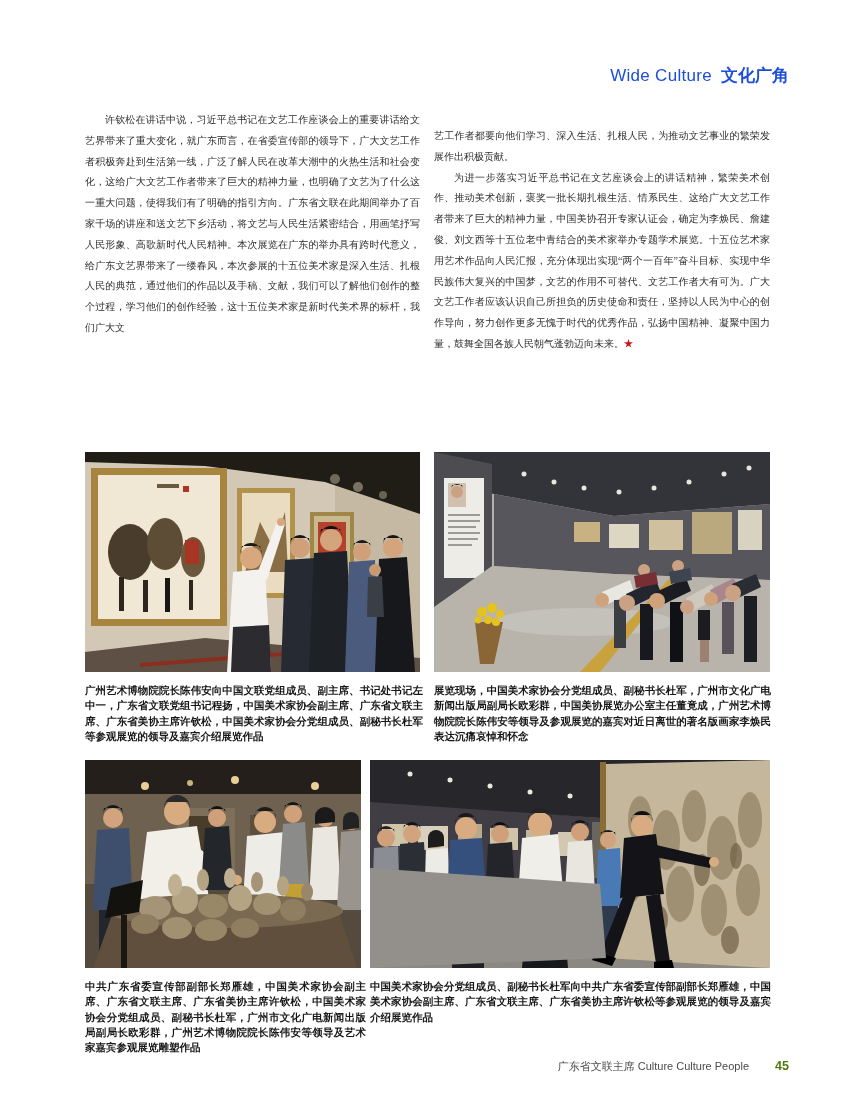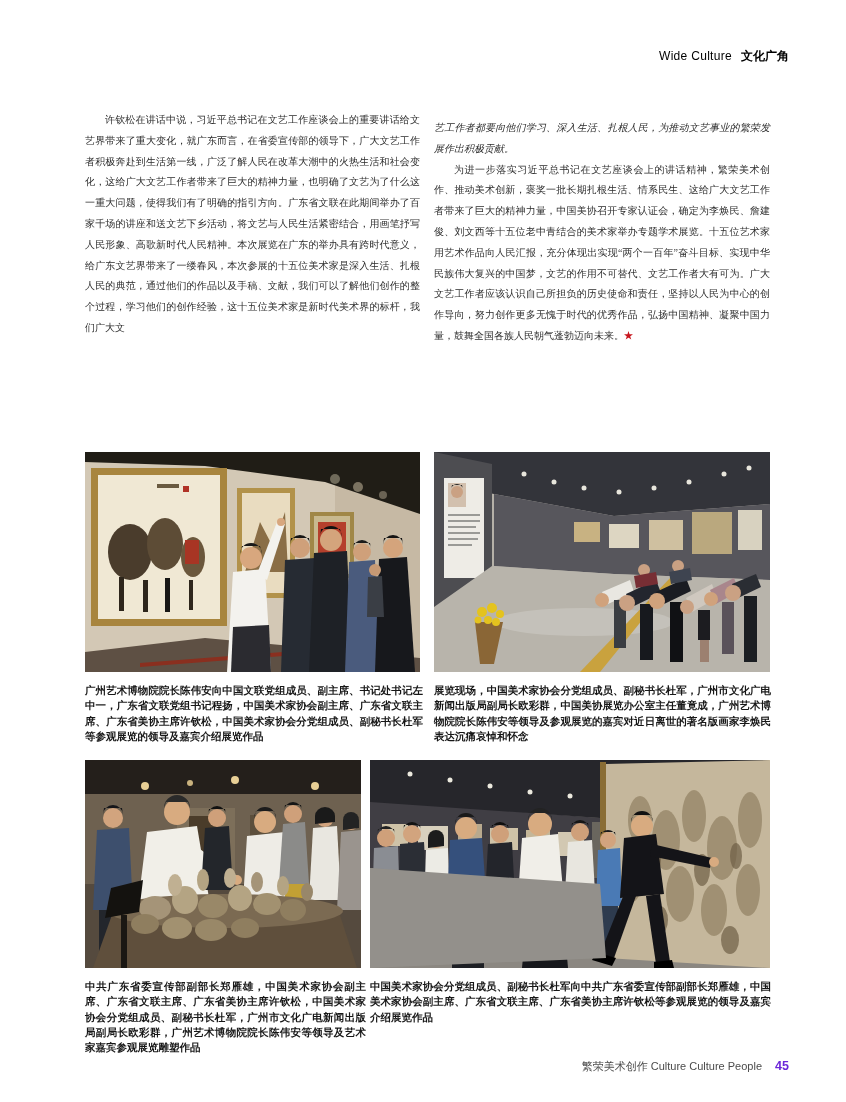--- a/index.html
+++ b/index.html
@@ -1,41 +1,41 @@
 <!DOCTYPE html>
 <html><head>
 <meta charset="utf-8">
 <style>
   html,body{margin:0;padding:0;background:#e9e9e9;}
   .page{position:relative;width:846px;height:1102px;background:#ffffff;
         font-family:"Liberation Sans",sans-serif;overflow:hidden;margin:0 auto;}
-  .header{position:absolute;top:48px;right:57px;font-size:12px;color:#000000;}
+  .header{position:absolute;top:64px;right:57px;font-size:17px;color:#1d4ed8;}
   .header .en{letter-spacing:.3px;}
   .header .zh{font-weight:bold;margin-left:9px;}
   .article-col{position:absolute;font-family:"Liberation Serif","DejaVu Serif",serif;
         font-size:10px;line-height:20.8px;color:#2d2d2d;text-align:justify;}
   #col1{left:85px;top:110px;width:335px;}
   #col2{left:434px;top:110px;width:336px;}
   .indent{text-indent:2em;}
-  .p2{margin-top:8px;font-style:italic;}
+  .p2{margin-top:16px;}
   .end-star{color:#c8161e;font-weight:bold;}
   .photo{position:absolute;overflow:hidden;background:#777;}
   .photo svg{display:block;width:100%;height:100%;}
   #photo1{left:85px;top:452px;width:335px;height:220px;}
   #photo2{left:434px;top:452px;width:336px;height:220px;}
   #photo3{left:85px;top:760px;width:276px;height:208px;}
   #photo4{left:370px;top:760px;width:400px;height:208px;}
   .caption{position:absolute;font-size:10.5px;line-height:15.3px;font-weight:bold;
         color:#171717;text-align:justify;}
   #cap1{left:85px;top:683px;width:338px;}
   #cap2{left:434px;top:683px;width:337px;}
   #cap3{left:85px;top:979px;width:281px;}
   #cap4{left:370px;top:979px;width:401px;}
   .footer{position:absolute;top:1059px;right:57px;font-size:11px;color:#4b4b4b;}
-  .footer .pn{font-weight:bold;color:#6d28d9;margin-left:10px;font-size:12.5px;}
+  .footer .pn{font-weight:bold;color:#4d7c0f;margin-left:23px;font-size:12.5px;}
 </style>
 </head>
 <body>
 
 <div class="page">
 
   <div class="header">
     <span class="en">Wide Culture</span><span class="zh">文化广角</span>
   </div>
 
@@ -346,18 +346,18 @@
       </g>
       <polygon points="0,108 230,124 236,198 0,208" fill="#8d8a84"></polygon>
       <polygon points="0,108 230,124 236,198 0,208" fill="#ffffff" opacity="0.06"></polygon>
     </svg>
   </div>
 
   <div class="caption" id="cap4">中国美术家协会分党组成员、副秘书长杜军向中共广东省委宣传部副部长郑雁雄，中国美术家协会副主席、广东省文联主席、广东省美协主席许钦松等参观展览的领导及嘉宾介绍展览作品</div>
   <div class="caption" id="cap3">中共广东省委宣传部副部长郑雁雄，中国美术家协会副主席、广东省文联主席、广东省美协主席许钦松，中国美术家协会分党组成员、副秘书长杜军，广州市文化广电新闻出版局副局长欧彩群，广州艺术博物院院长陈伟安等领导及艺术家嘉宾参观展览雕塑作品</div>
 
   <div class="footer">
-    <span>繁荣美术创作</span>
+    <span>广东省文联主席</span>
     <span>Culture Culture People</span>
     <span class="pn">45</span>
   </div>
 
 </div>
 
 </body></html>

